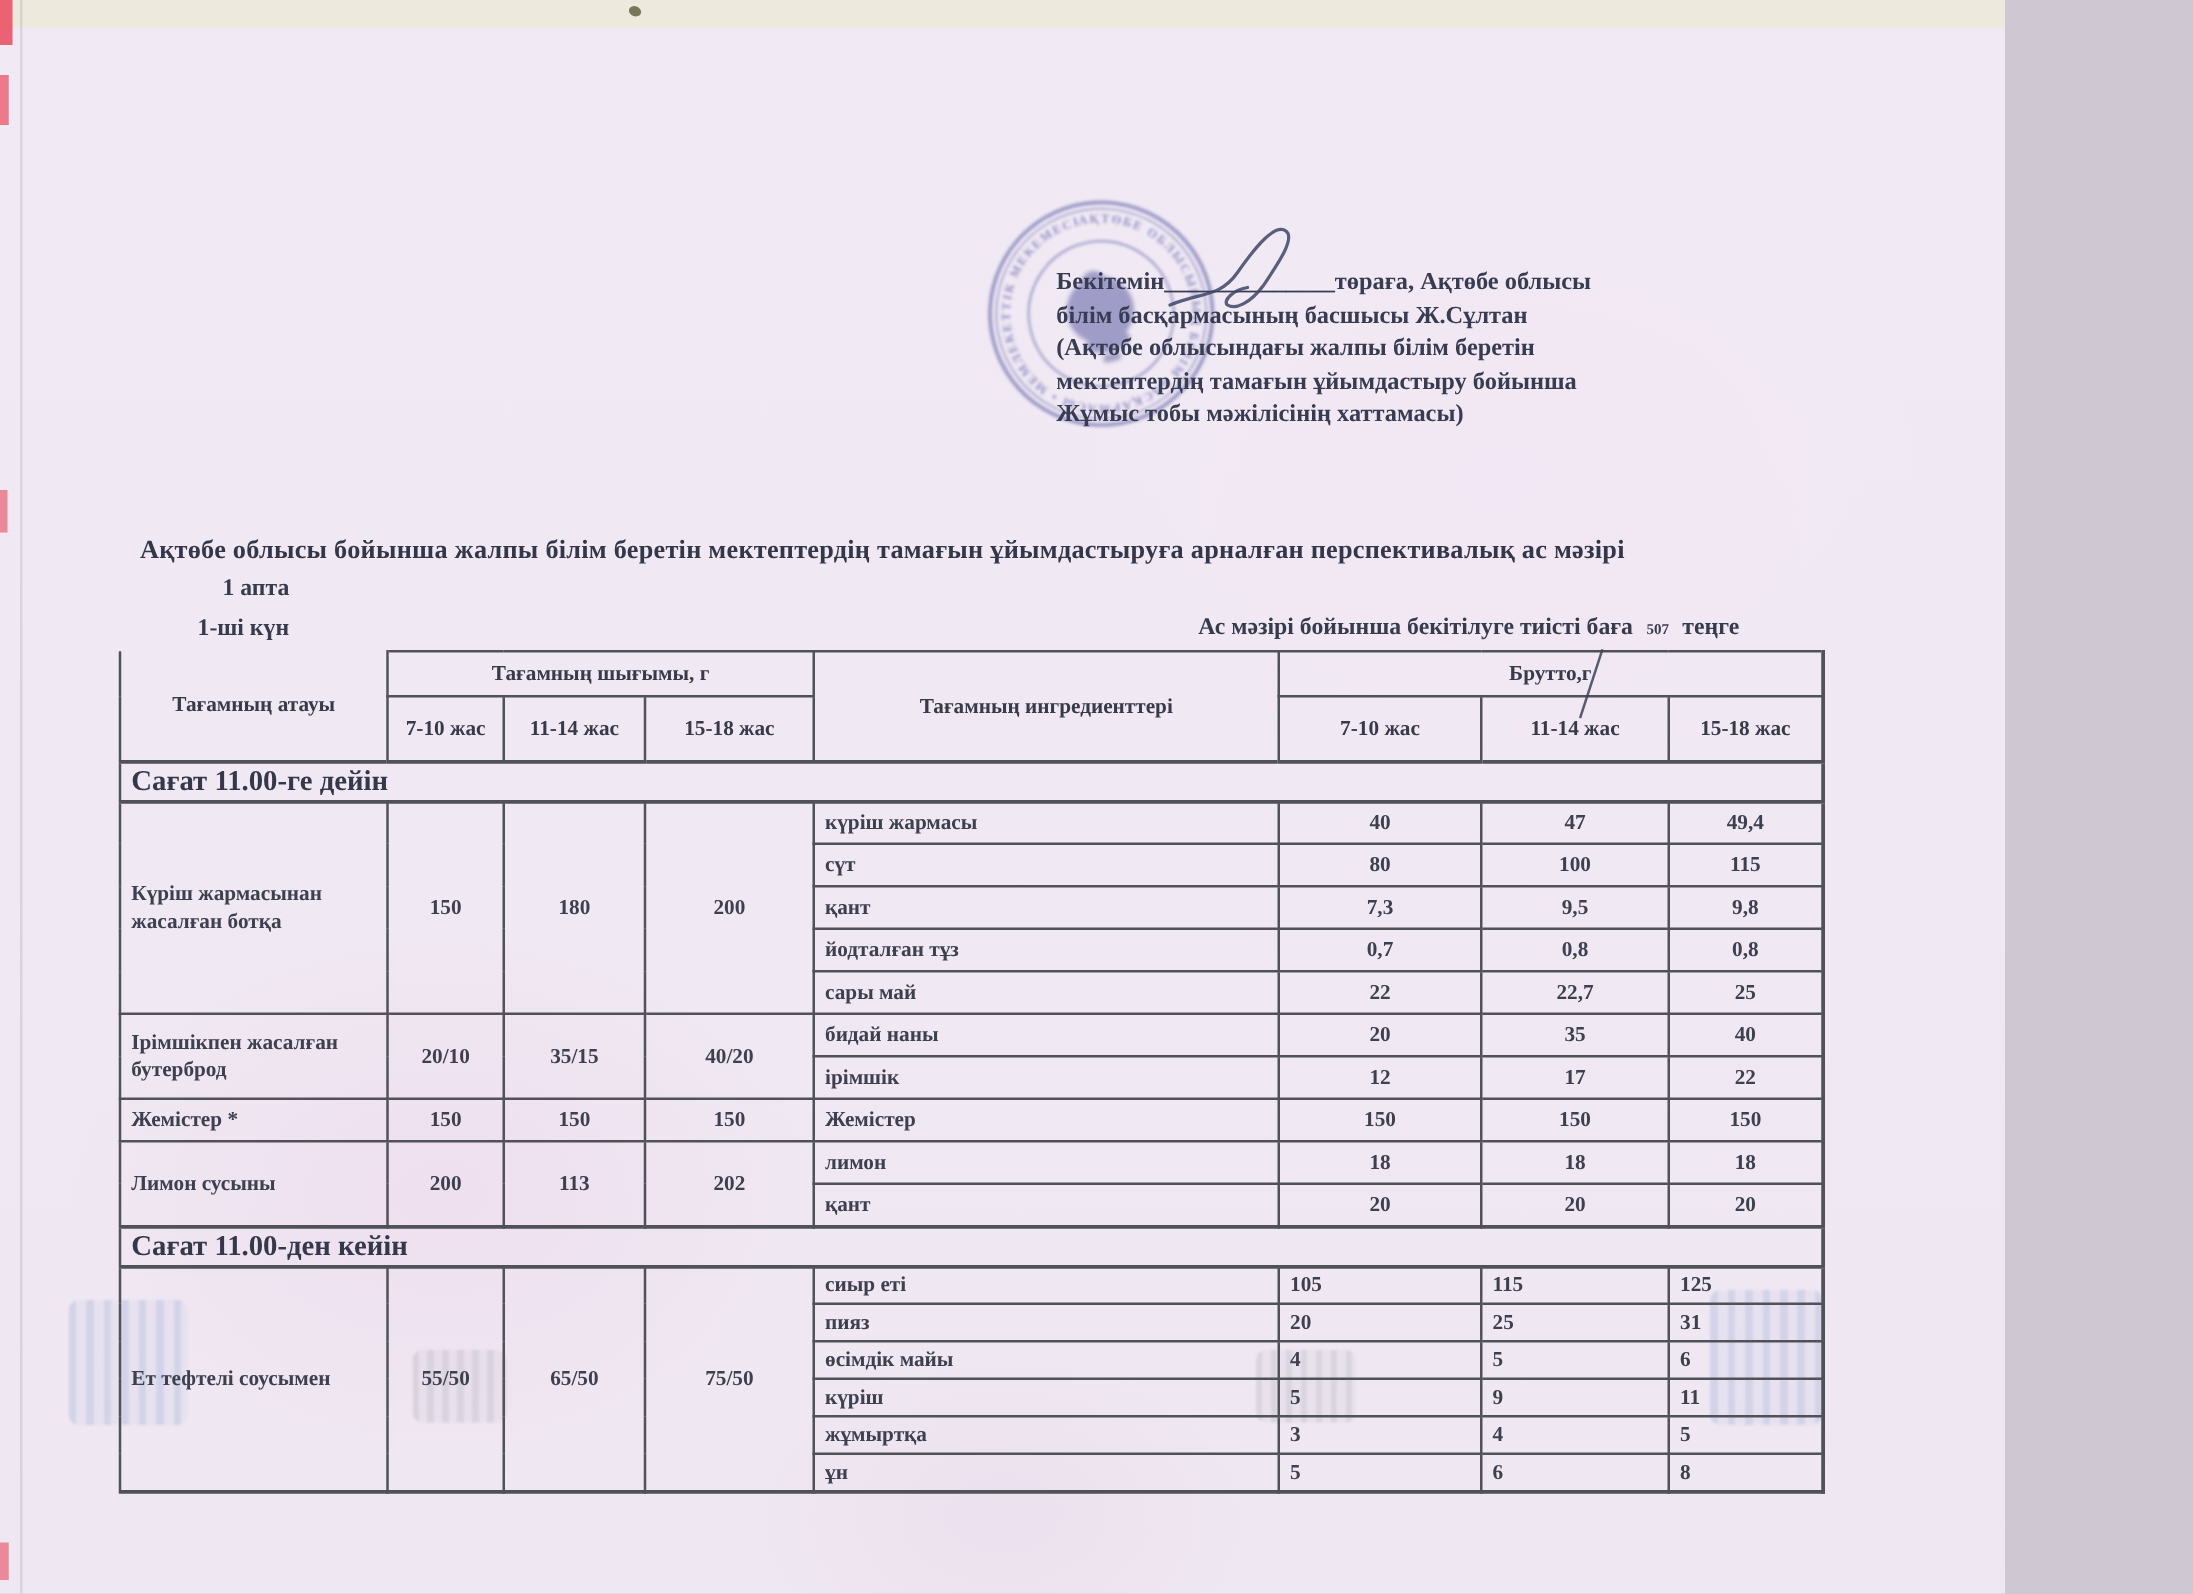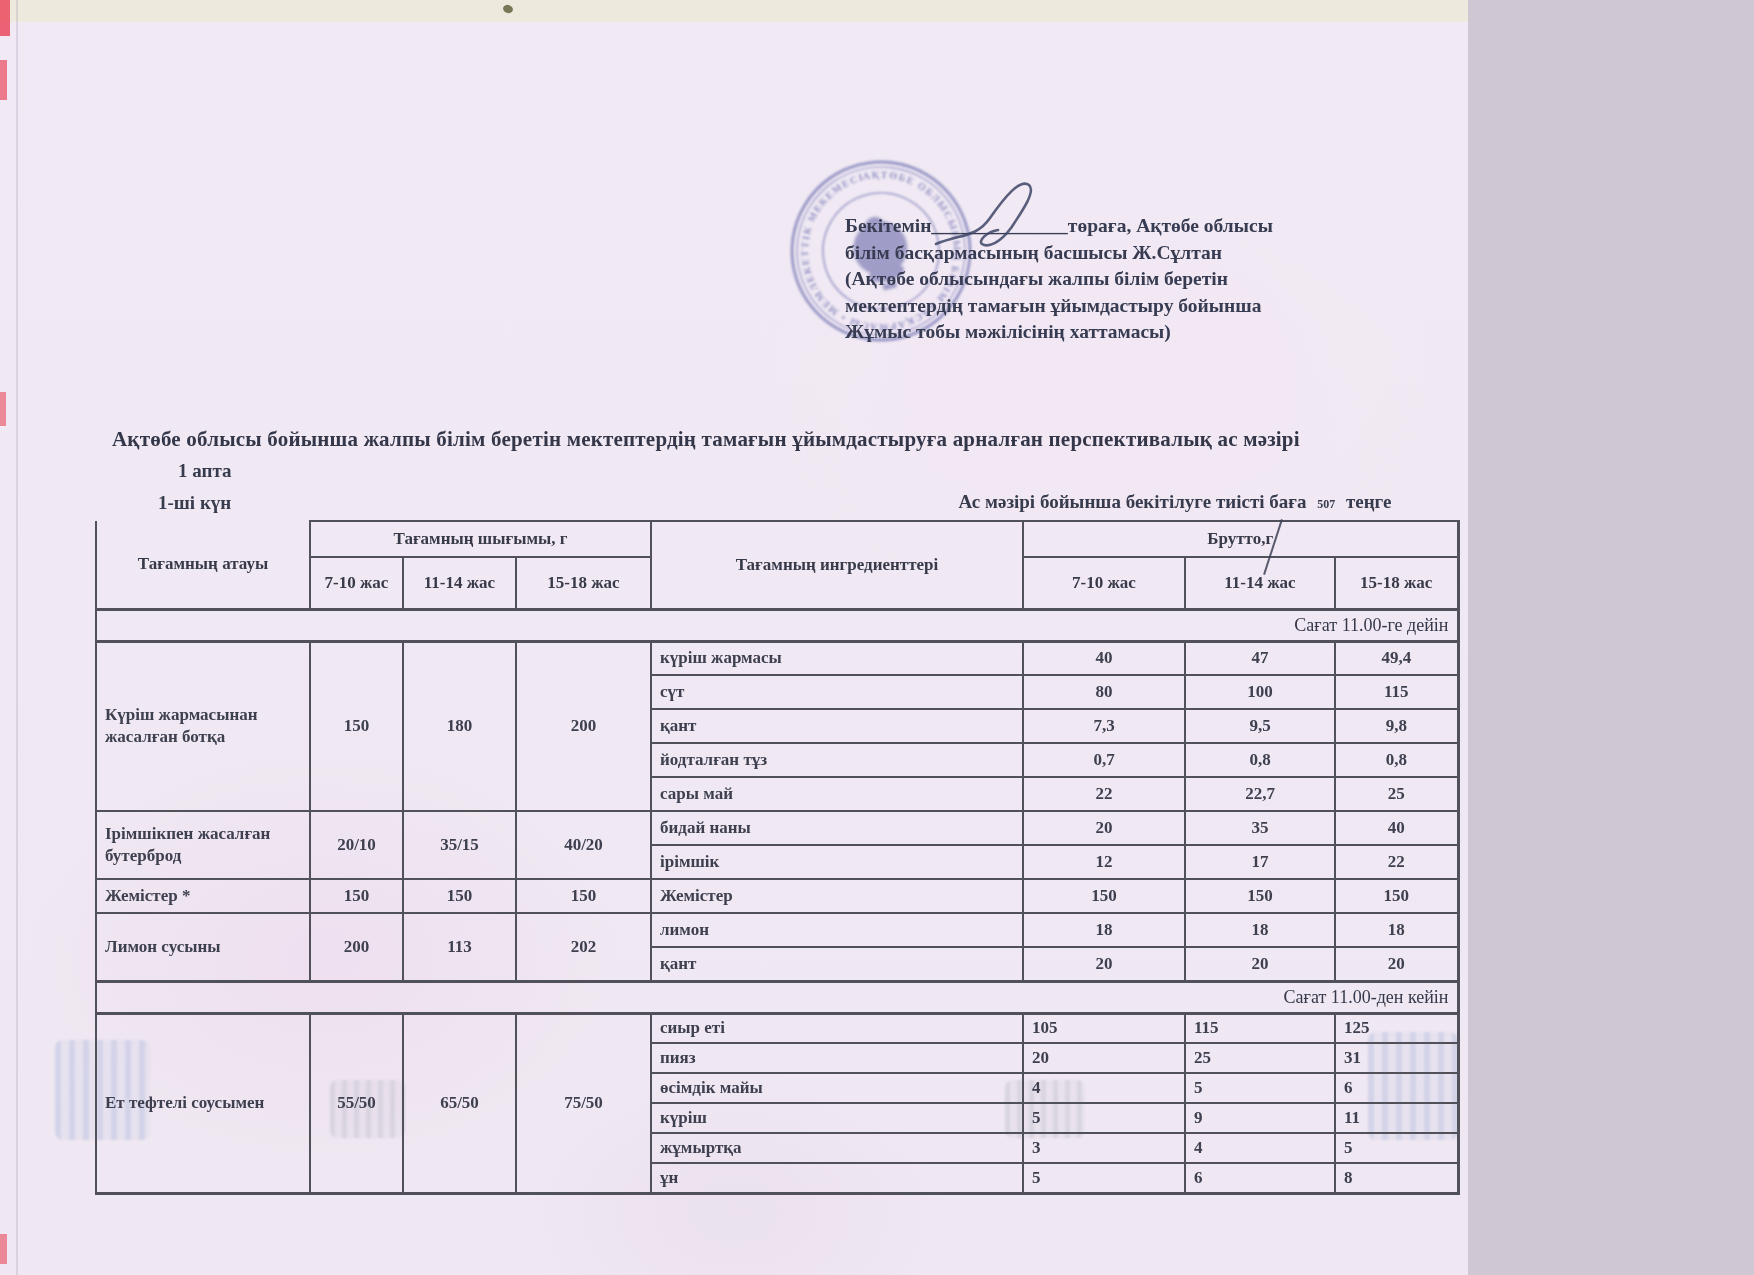--- a/index.html
+++ b/index.html
@@ -1,17 +1,17 @@
 <!DOCTYPE html>
 <html><head>
 <meta charset="utf-8">
 <style>
   html,body { margin:0; padding:0; background:#cfc8d2; }
   .page {
-    position:relative; width:1468px; height:1275px; overflow:hidden;
+    position:relative; width:1604px; height:1275px; overflow:hidden;
     font-family:"Liberation Serif", serif; color:#3c3e4e;
     background:
       radial-gradient(420px 300px at 22% 75%, rgba(236,213,236,.45), transparent 70%),
       radial-gradient(500px 350px at 75% 30%, rgba(244,230,245,.55), transparent 70%),
       radial-gradient(300px 200px at 50% 95%, rgba(228,214,234,.35), transparent 70%),
       linear-gradient(#f1eaf4,#efe7f1);
   }
   .topband { position:absolute; top:0; left:0; right:0; height:22px; background:#edeadd; }
   .leftline { position:absolute; top:0; left:16px; width:2px; height:100%; background:rgba(120,110,140,.18); }
 
@@ -34,21 +34,21 @@
     border-collapse:collapse; table-layout:fixed;
     font-size:17px; font-weight:600; color:#3e4050; z-index:2; }
   .menu-table th, .menu-table td { border:2px solid #51515a; padding:1px 8px; overflow:hidden; }
   .menu-table { border-right:3px solid #51515a; border-bottom:3px solid #51515a; }
   .menu-table th { font-weight:700; text-align:center; padding:1px 4px; color:#383a49; }
   .th-name { border-top:none !important; }
   .hr1 { height:36px; }
   .hr2 { height:52px; }
   .hr2 th { border-bottom:3px solid #51515a; }
   .sec-row { height:32px; }
-  .sec-cell { font-weight:400; font-size:18px; text-align:right;
+  .sec-cell { font-weight:700; font-size:23px; text-align:left;
     border-top:3px solid #51515a !important; border-bottom:3px solid #51515a !important; color:#35384a; }
   .s1 { height:34px; }
   .s2 { height:30px; }
   .td-name { text-align:left; vertical-align:middle; line-height:1.3; }
   .td-portion { text-align:center; vertical-align:middle; }
   .td-ing { text-align:left; padding-left:10px; }
   .val-c { text-align:center; }
   .val-l { text-align:left; padding-left:10px; }
 
   

